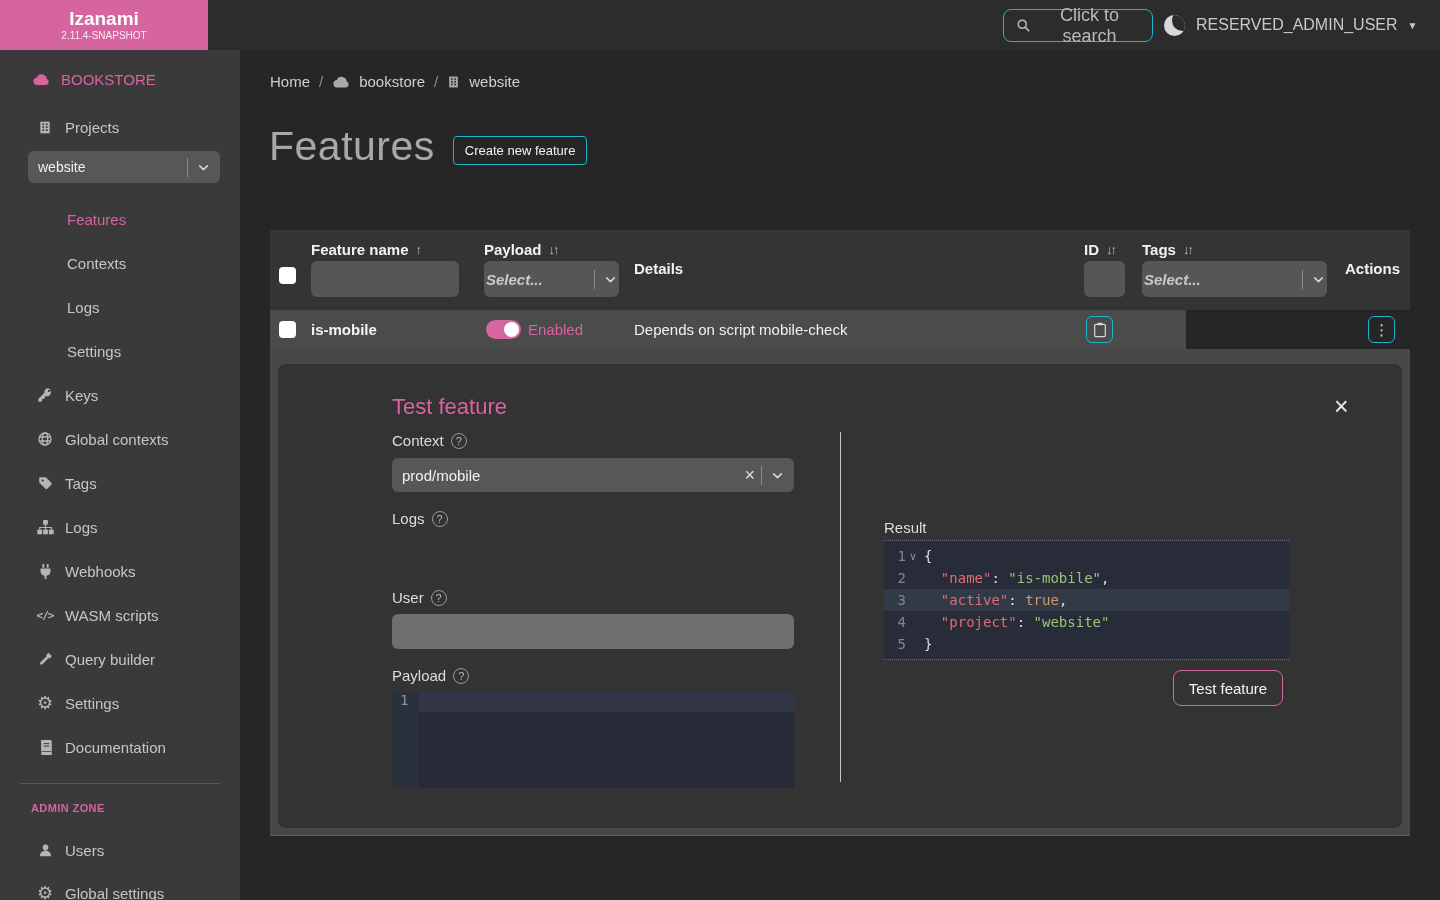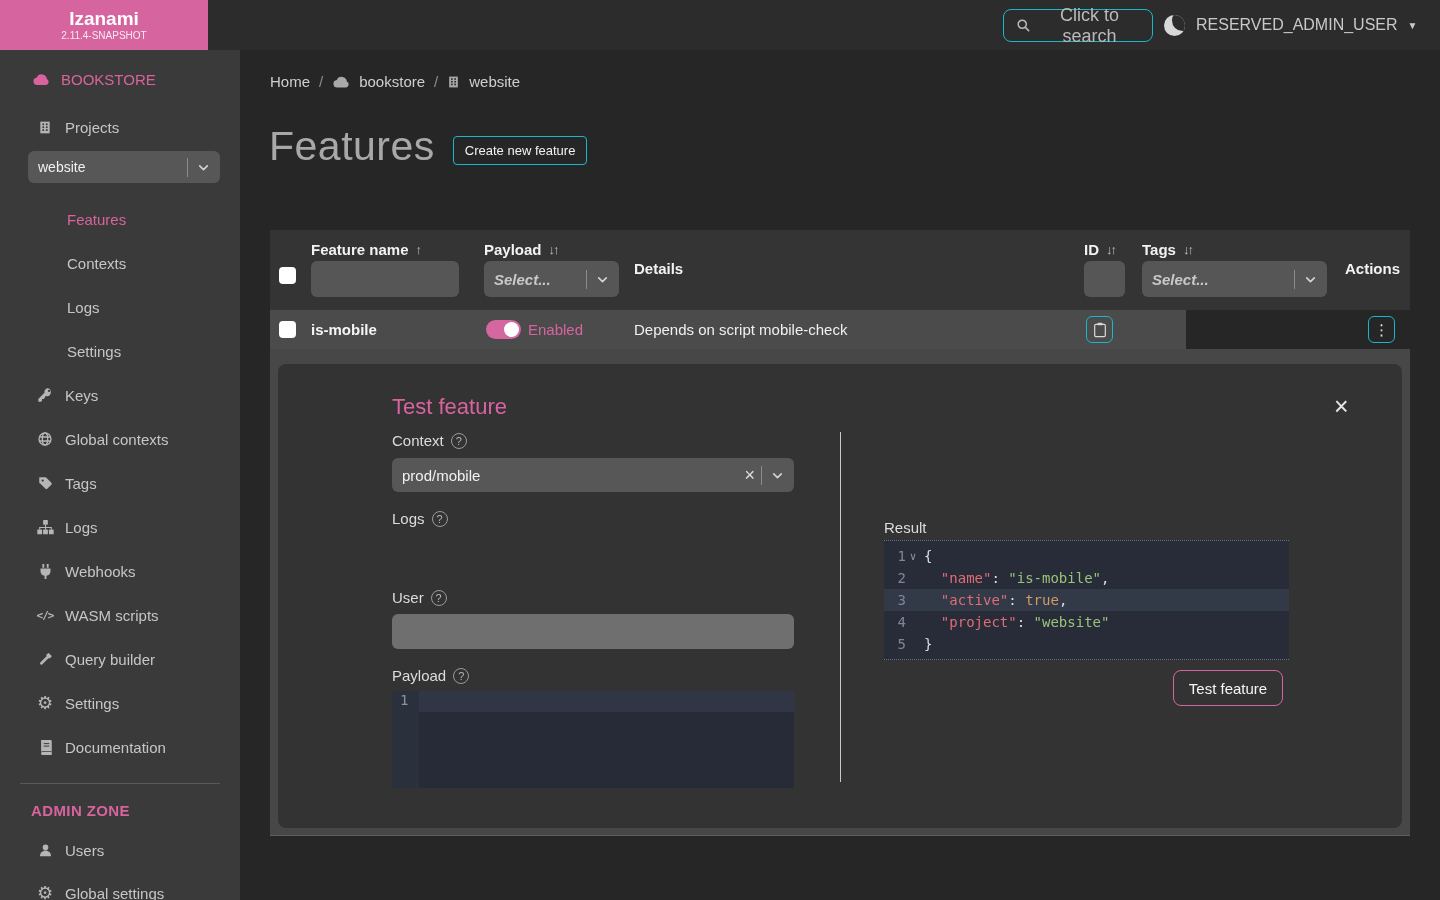--- a/index.html
+++ b/index.html
@@ -23,42 +23,42 @@
   .srow { position:absolute; left:36px; height:24px; display:flex; align-items:center; gap:11px; color:#c6c6c6; font-size:15px; cursor:pointer; white-space:nowrap; }
   .srow .ic { display:inline-flex; width:18px; justify-content:center; color:#b5b5b5; }
   .tenant-row { left:32px; color:#d8639f; font-size:15px; }
   .tenant-row .ic { color:#d8639f; }
   .sub { left:67px; }
   .active-pink { color:#d8639f !important; }
   .proj-select { position:absolute; left:28px; top:101px; width:192px; height:32px; background:#575757; border-radius:6px; display:flex; align-items:center; padding:0 10px; color:#f0f0f0; font-size:14px; cursor:pointer; }
   .sel-spacer { flex:1; }
   .sel-divider { width:1px; height:19px; background:#8b8b8b; margin:0 9px 0 6px; }
   .side-divider { position:absolute; left:20px; top:733px; width:200px; height:1px; background:#5a5a5a; }
-  .admin-zone { position:absolute; left:31px; top:752px; color:#d8639f; font-size:15px; font-weight:bold; letter-spacing:.4px; }
+  .admin-zone { position:absolute; left:31px; top:752px; color:#d8639f; font-size:11px; font-weight:bold; letter-spacing:.4px; }
   .code-ic { font-family:"DejaVu Sans Mono", monospace; font-size:11px; font-weight:bold; letter-spacing:-1px; }
   .gear-ic { font-size:18px; line-height:1; }
 
   
   .main { position:absolute; left:240px; top:50px; width:1200px; height:850px; background:#262626; }
   .breadcrumb { position:absolute; left:30px; top:23px; display:flex; align-items:center; gap:9px; font-size:15px; color:#cfcfcf; }
   .breadcrumb .sep { color:#8d8d8d; }
   .breadcrumb .ic { color:#a9a9a9; display:inline-flex; }
   .crumb { cursor:pointer; }
   .page-title-row { position:absolute; left:29px; top:73px; display:flex; align-items:center; gap:18px; }
   .page-title { font-size:41px; color:#a8a8a8; letter-spacing:.5px; }
   .create-btn { border:1px solid #1cb5c9; background:transparent; color:#f2f2f2; font-size:13px; border-radius:4px; padding:6px 11px; cursor:pointer; margin-top:8px; font-family:Liberation Sans, sans-serif; }
 
   
   .table-box { position:absolute; left:30px; top:180px; width:1140px; height:606px; }
   .thead { position:absolute; left:0; top:0; width:1140px; height:80px; background:#343434; }
   .th-label { position:absolute; font-size:15px; font-weight:bold; color:#f2f2f2; display:flex; align-items:center; gap:7px; }
   .sort { font-size:13px; font-weight:normal; color:#c2c2c2; letter-spacing:-2px; }
   .checkbox { width:17px; height:17px; background:#fff; border-radius:4px; cursor:pointer; }
   .filter-input { position:absolute; background:#565656; border:none; border-radius:6px; height:36px; color:#f0f0f0; font-size:14px; padding:0 10px; font-family:inherit; }
-  .filter-select { position:absolute; height:36px; background:#565656; border-radius:6px; display:flex; align-items:center; padding:0 10px; cursor:pointer; }
+  .filter-select { position:absolute; height:36px; background:#565656; border-radius:6px; display:flex; align-items:center; padding:0 2px; cursor:pointer; }
   .sel-ph { font-size:15px; font-weight:bold; font-style:italic; color:#c9c9c9; }
   .chev { display:inline-flex; color:#d2d2d2; }
   .frow { position:absolute; left:0; top:80px; width:916px; height:39px; background:#4b4b4b; }
   .frow-name { position:absolute; left:41px; top:0; height:39px; display:flex; align-items:center; font-weight:bold; font-size:15px; color:#f5f5f5; }
   .toggle { position:absolute; left:216px; top:10px; width:35px; height:19px; border-radius:10px; background:#d4679f; cursor:pointer; }
   .toggle::after { content:""; position:absolute; right:2px; top:2px; width:15px; height:15px; border-radius:50%; background:#fff; }
   .status-text { position:absolute; left:258px; top:0; height:39px; display:flex; align-items:center; color:#d8639f; font-size:15px; }
   .frow-details { position:absolute; left:364px; top:0; height:39px; display:flex; align-items:center; font-size:15px; color:#f0f0f0; }
   .icon-btn { position:absolute; width:27px; height:27px; border:1px solid #1cb5c9; border-radius:6px; background:transparent; color:#d8d8d8; display:flex; align-items:center; justify-content:center; cursor:pointer; }
   .dots { font-size:15px; color:#e0e0e0; letter-spacing:0; }

